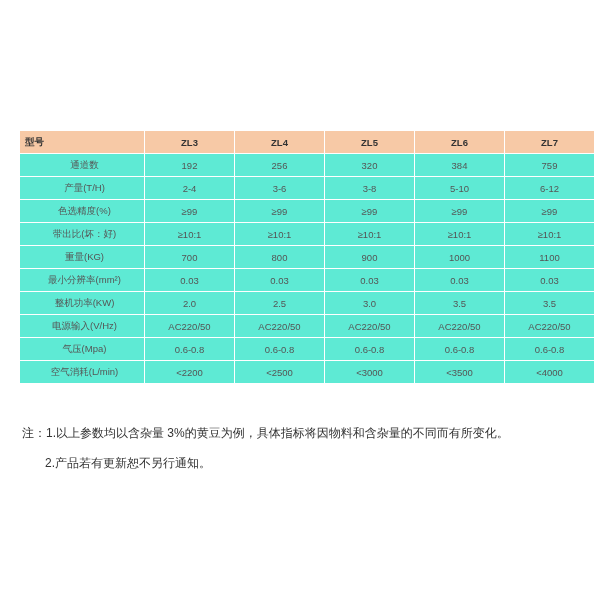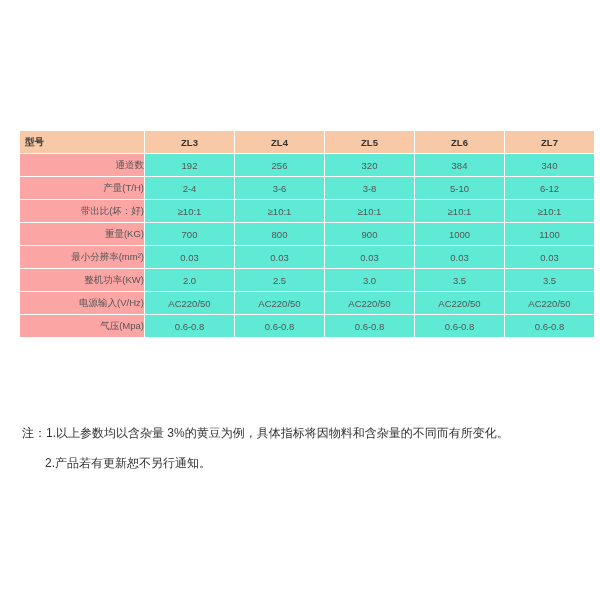--- a/index.html
+++ b/index.html
@@ -35,22 +35,22 @@
       vertical-align: middle;
       white-space: nowrap;
       overflow: hidden;
     }
     table.spec th {
       background: #f7c9a6;
       color: #333333;
       font-weight: bold;
     }
     table.spec td.label {
-      background: #fca5a5;
-      text-align: right;
+      background: #5eead4;
+      text-align: center;
       padding-left: 5px;
       color: #555555;
     }
     table.spec th.label {
       text-align: left;
       padding-left: 5px;
     }
     table.spec td.cell {
       background: #5eead4;
     }
@@ -90,29 +90,37 @@
         <th>ZL7</th>
       </tr>
     </thead>
     <tbody>
       <tr>
         <td class="label">通道数</td>
         <td class="cell">192</td>
         <td class="cell">256</td>
         <td class="cell">320</td>
         <td class="cell">384</td>
-        <td class="cell">340</td>
+        <td class="cell">759</td>
       </tr>
       <tr>
         <td class="label">产量(T/H)</td>
         <td class="cell">2-4</td>
         <td class="cell">3-6</td>
         <td class="cell">3-8</td>
         <td class="cell">5-10</td>
         <td class="cell">6-12</td>
+      </tr>
+      <tr>
+        <td class="label">色选精度(%)</td>
+        <td class="cell">≥99</td>
+        <td class="cell">≥99</td>
+        <td class="cell">≥99</td>
+        <td class="cell">≥99</td>
+        <td class="cell">≥99</td>
       </tr>
       <tr>
         <td class="label">带出比(坏：好)</td>
         <td class="cell">≥10:1</td>
         <td class="cell">≥10:1</td>
         <td class="cell">≥10:1</td>
         <td class="cell">≥10:1</td>
         <td class="cell">≥10:1</td>
       </tr>
       <tr>
@@ -148,20 +156,28 @@
         <td class="cell">AC220/50</td>
       </tr>
       <tr>
         <td class="label">气压(Mpa)</td>
         <td class="cell">0.6-0.8</td>
         <td class="cell">0.6-0.8</td>
         <td class="cell">0.6-0.8</td>
         <td class="cell">0.6-0.8</td>
         <td class="cell">0.6-0.8</td>
       </tr>
+      <tr>
+        <td class="label">空气消耗(L/min)</td>
+        <td class="cell">&lt;2200</td>
+        <td class="cell">&lt;2500</td>
+        <td class="cell">&lt;3000</td>
+        <td class="cell">&lt;3500</td>
+        <td class="cell">&lt;4000</td>
+      </tr>
     </tbody>
   </table>
 
   <div class="notes">
     <div class="n1">注：1.以上参数均以含杂量 3%的黄豆为例，具体指标将因物料和含杂量的不同而有所变化。</div>
     <div class="n2">2.产品若有更新恕不另行通知。</div>
   </div>
 </div>
 
 </body></html>

